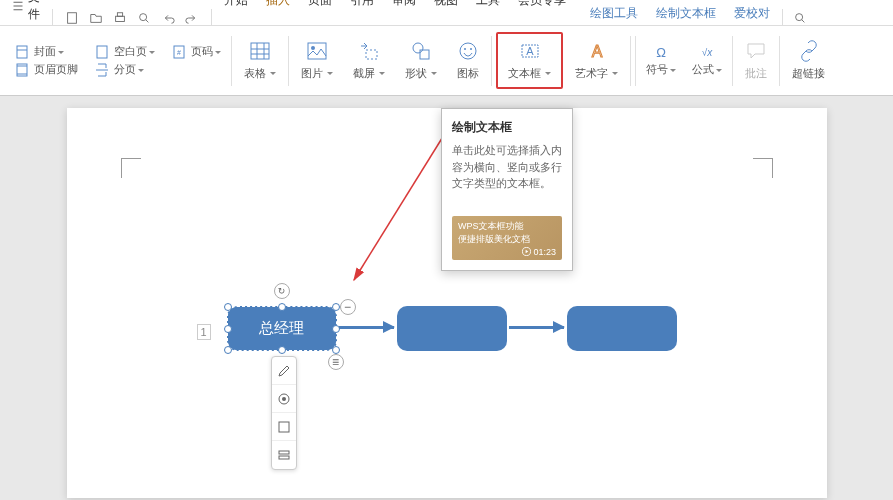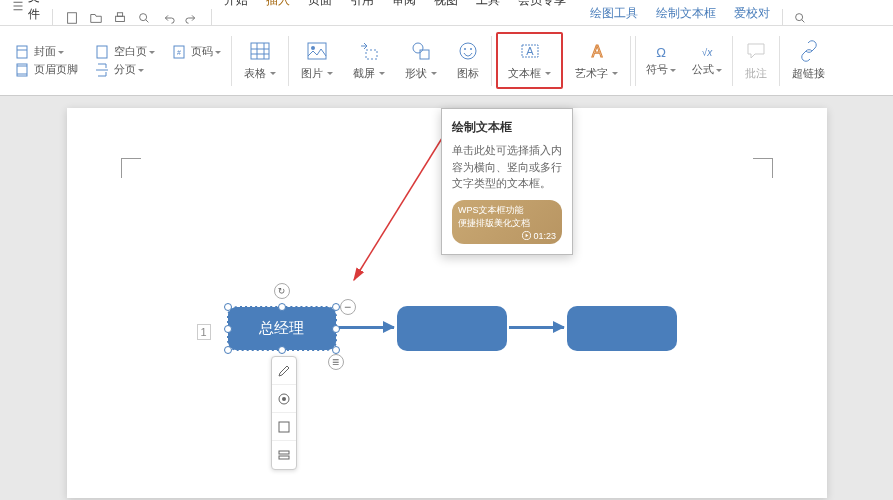--- a/index.html
+++ b/index.html
@@ -23,22 +23,22 @@
 .rgroup.big .lbl{margin-top:2px;display:flex;align-items:center;gap:2px}
 .vsep{width:1px;height:50px;background:#e0e0e0}
 .highlight-box{border:2px solid #d93a3a;padding:2px;border-radius:2px}
 .canvas-area{position:absolute;top:96px;left:0;right:0;bottom:0;background:#e8e8e8;display:flex;justify-content:center;padding-top:12px}
 .page{width:760px;height:390px;background:#fff;box-shadow:0 2px 8px rgba(0,0,0,0.15);position:relative}
 .corner{position:absolute;width:20px;height:20px;border:1px solid #999}
 .corner.tl{top:50px;left:54px;border-right:none;border-bottom:none}
 .corner.tr{top:50px;right:54px;border-left:none;border-bottom:none}
 .tooltip{position:absolute;top:108px;left:441px;width:132px;background:#fff;border:1px solid #bbb;box-shadow:0 3px 10px rgba(0,0,0,0.2);padding:10px;font-size:11px;z-index:50}
 .tooltip .tt-title{font-weight:bold;color:#333;margin-bottom:6px;font-size:12px}
-.tooltip .tt-body{color:#666;line-height:1.5;margin-bottom:8px}
-.tooltip .tt-video{height:44px;background:linear-gradient(135deg,#c9a873,#b89562);border-radius:12px;position:relative;color:#fff;padding:4px 6px;font-size:9px}
+.tooltip .tt-body{color:#666;line-height:1.5;margin-bottom:24px}
+.tooltip .tt-video{height:44px;background:linear-gradient(135deg,#c9a873,#b89562);border-radius:2px;position:relative;color:#fff;padding:4px 6px;font-size:9px}
 .tooltip .tt-video .dur{position:absolute;bottom:3px;right:6px;font-size:9px;display:flex;align-items:center;gap:2px}
 .arrow-annot{position:absolute;top:130px;left:344px;z-index:40;pointer-events:none}
 .shape-box{position:absolute;width:110px;height:45px;background:#4a7ebb;border-radius:10px}
 .shape1{top:198px;left:160px;border:1px dashed #fff;display:flex;align-items:center;justify-content:center;color:#fff;font-size:15px}
 .shape2{top:198px;left:330px}
 .shape3{top:198px;left:500px}
 .sel-handle{position:absolute;width:8px;height:8px;background:#fff;border:1px solid #4a7ebb;border-radius:50%}
 .rot-handle{position:absolute;top:-24px;left:50%;transform:translateX(-50%);width:16px;height:16px;background:#fff;border:1px solid #aaa;border-radius:50%;display:flex;align-items:center;justify-content:center;font-size:9px;color:#666}
 .plus-btn{position:absolute;width:16px;height:16px;background:#fff;border:1px solid #aaa;border-radius:50%;display:flex;align-items:center;justify-content:center;font-size:12px;color:#666;line-height:1}
 .conn-arrow{position:absolute;top:218px;height:3px;background:#4a7ebb}

